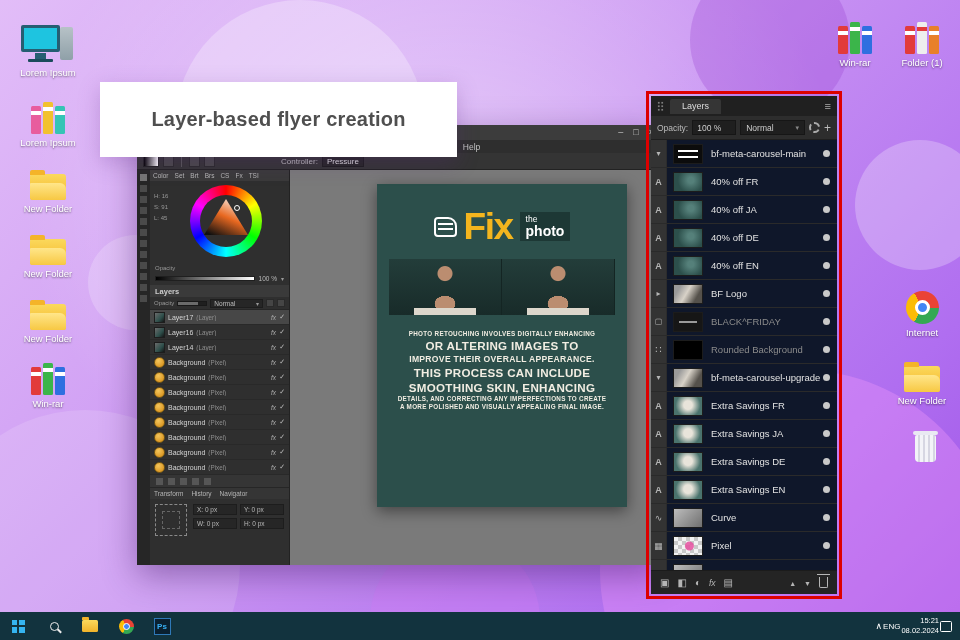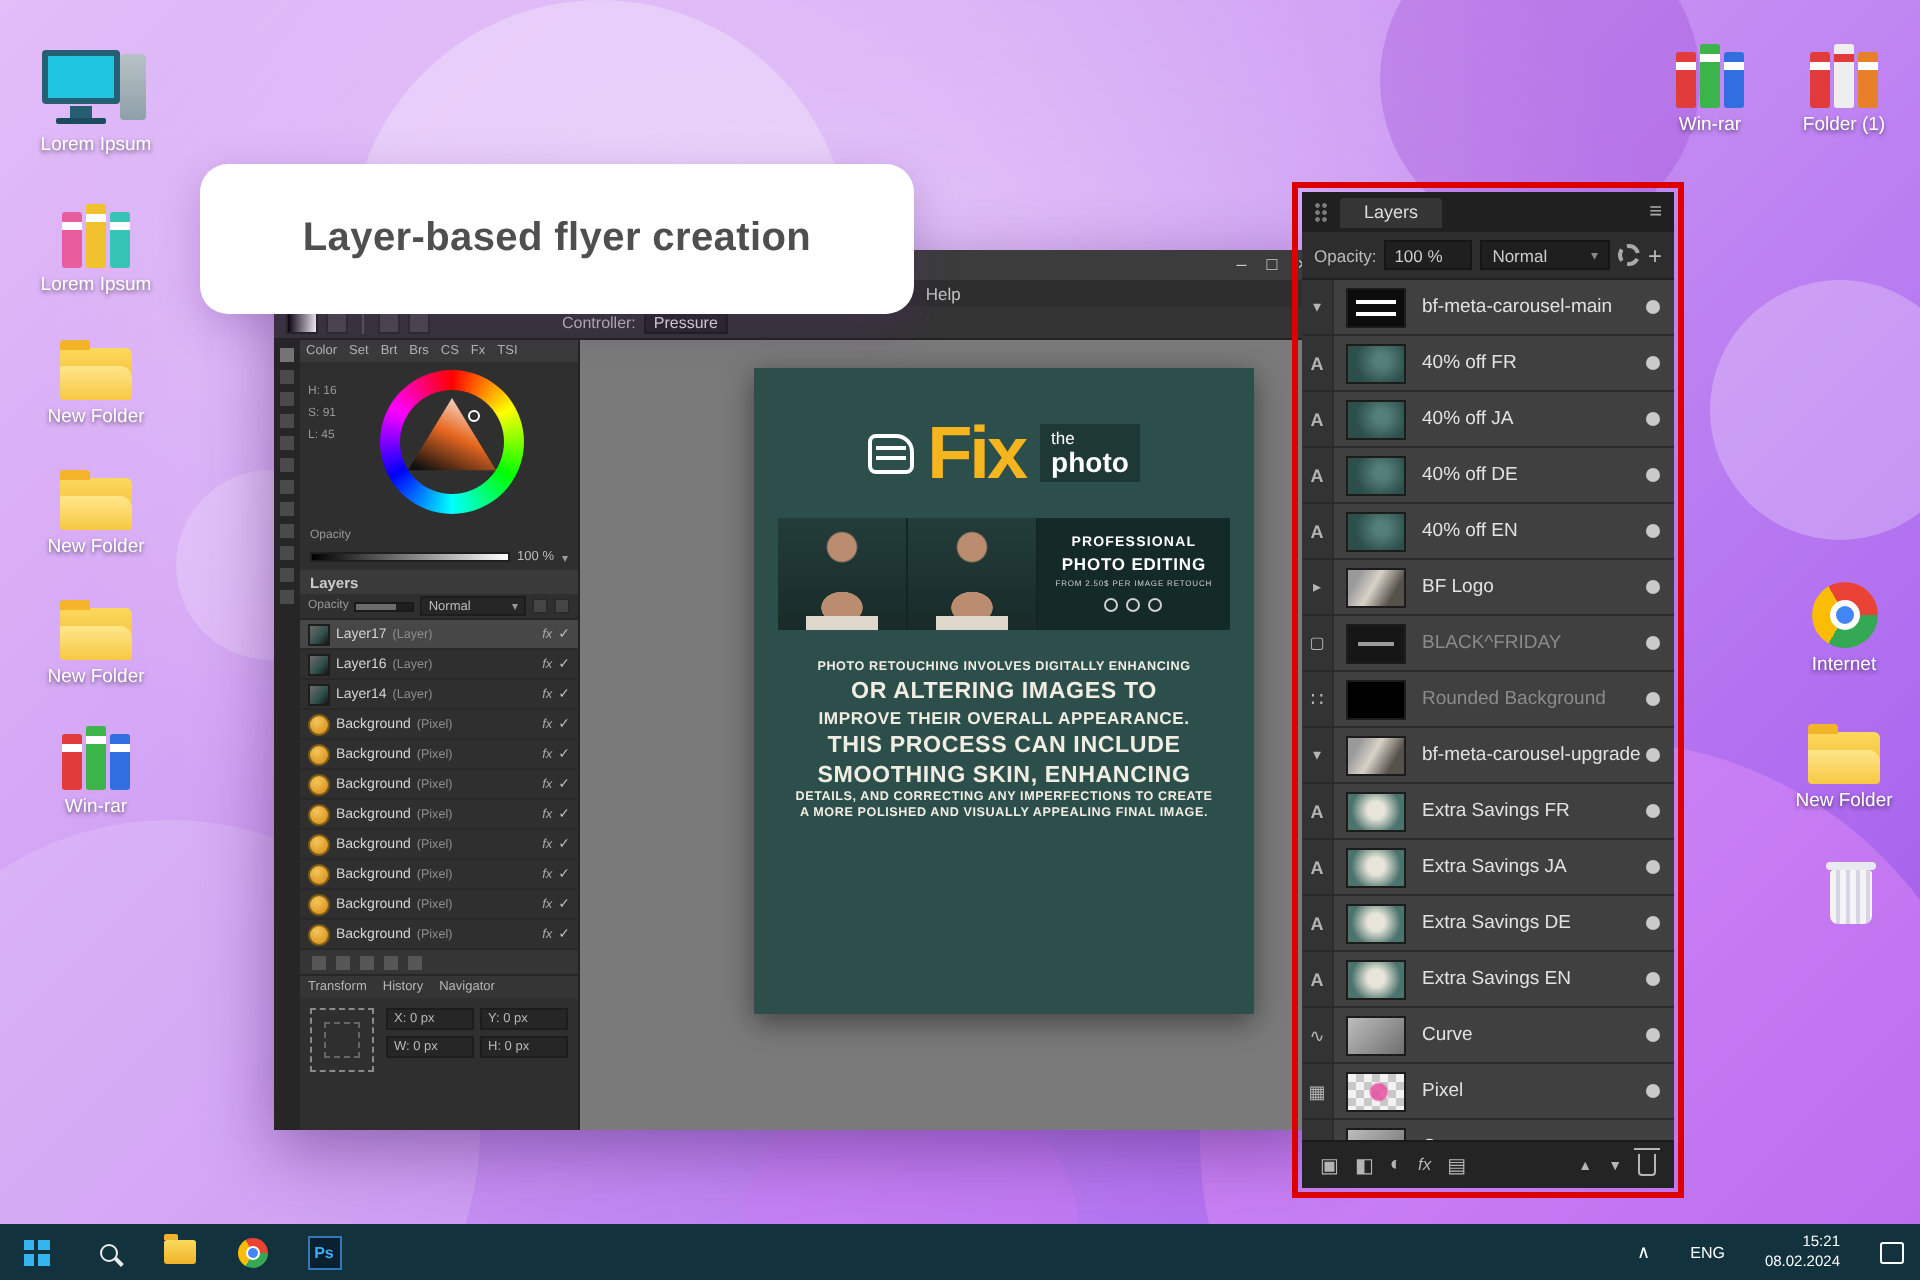--- a/index.html
+++ b/index.html
@@ -50,21 +50,21 @@
 
   .chrome{width:33px;height:33px;border-radius:50%;position:relative;
     background:conic-gradient(from -30deg,#ea4335 0 120deg,#34a853 0 240deg,#fbbc05 0 360deg)}
   .chrome::after{content:"";position:absolute;inset:9px;background:#4285f4;border-radius:50%;border:3px solid #fff}
 
   .bin{width:21px;height:27px;border-radius:2px 2px 4px 4px;position:relative;
     background:repeating-linear-gradient(90deg,#f3f3f8 0 3px,#d6d6e2 3px 5px)}
   .bin::before{content:"";position:absolute;top:-4px;left:-2px;right:-2px;height:3.5px;background:#e9e9f2;border-radius:2px}
 
   
-  .callout{position:absolute;left:100px;top:82px;width:357px;height:75px;background:#fff;border-radius:14px;
+  .callout{position:absolute;left:100px;top:82px;width:357px;height:75px;background:#fff;border-radius:0;
     display:flex;align-items:center;justify-content:center;z-index:5;box-shadow:0 6px 20px rgba(90,40,130,.25)}
   .callout span{font-size:20px;font-weight:700;color:#4f4f4f;letter-spacing:.2px}
 
   
   .appwin{position:absolute;left:137px;top:125px;width:525px;height:440px;background:#2b2b2b;z-index:3;
     box-shadow:0 10px 32px rgba(60,20,95,.45);display:flex;flex-direction:column}
   .titlebar{height:15px;background:#3c3c3c;display:flex;align-items:center;justify-content:flex-end;gap:10px;padding:0 8px;flex:none}
   .wbtn{color:#c8c8c8;font-size:9px;line-height:1;cursor:pointer}
   .wb-min::before{content:"–"}.wb-max::before{content:"□"}.wb-close::before{content:"×"}
   .menubar{height:13px;background:#2e2e2e;display:flex;align-items:center;padding-left:6px;flex:none}
@@ -168,21 +168,21 @@
   .lp-menu::before{content:"≡"}
   .lp-controls{height:24px;background:#2d2d2d;display:flex;align-items:center;gap:4px;padding:0 6px;border-bottom:1px solid #1f1f1f;flex:none}
   .lp-oplab{font-size:8.5px;color:#bbb}
   .lp-opval{background:#1f1f1f;border:1px solid #161616;color:#ccc;font-size:8.5px;padding:1.5px 4px;width:44px}
   .lp-blend{background:#1f1f1f;border:1px solid #161616;color:#ccc;font-size:8.5px;padding:1.5px 5px;flex:1;display:flex;justify-content:space-between;align-items:center;cursor:pointer}
   .lp-blend em{font-style:normal;font-size:7px;color:#888}
   .gear{width:11px;height:11px;border:2px dashed #aaa;border-radius:50%;flex:none;cursor:pointer}
   .plusbtn{color:#bbb;font-size:12px;line-height:1;cursor:pointer}
   .plusbtn::before{content:"+"}
   .lp-rows{flex:1;overflow:hidden}
-  .lrow{height:28px;display:flex;align-items:center;background:#404040;border-bottom:1px solid #2a2a2a;padding-right:7px;cursor:pointer}
+  .lrow{height:28px;display:flex;align-items:center;background:#0f172a;border-bottom:1px solid #2a2a2a;padding-right:7px;cursor:pointer}
   .lbadge{width:16px;align-self:stretch;background:#333;display:flex;align-items:center;justify-content:center;
     font-size:8px;color:#b5b5b5;border-right:1px solid #2c2c2c;flex:none}
   .bg-open::before{content:"▾"}
   .bg-closed::before{content:"▸"}
   .bg-text::before{content:"A";font-weight:700;font-size:9px}
   .bg-vector::before{content:"▢"}
   .bg-dots::before{content:"∷";font-size:10px}
   .bg-curve::before{content:"∿";font-size:9px}
   .bg-pixel::before{content:"▦";font-size:9px}
   .lthumb{width:30px;height:20px;margin:0 8px 0 6px;border:1px solid #1c1c1c;flex:none}
@@ -221,21 +221,21 @@
   .winlogo i{background:#35b4f0;display:block}
   .mag{width:9px;height:9px;border:1.8px solid #ececec;border-radius:50%;position:relative}
   .mag::after{content:"";position:absolute;width:5px;height:1.8px;background:#ececec;transform:rotate(45deg);right:-4px;bottom:-2px}
   .tfolder{width:16px;height:12px;background:linear-gradient(#fbd95c,#f0b32a);border-radius:1.5px;position:relative}
   .tfolder::before{content:"";position:absolute;top:-3px;left:0;width:7px;height:3px;background:#f0b32a;border-radius:1px 1px 0 0}
   .tchrome{width:15px;height:15px;border-radius:50%;position:relative;
     background:conic-gradient(from -30deg,#ea4335 0 120deg,#34a853 0 240deg,#fbbc05 0 360deg)}
   .tchrome::after{content:"";position:absolute;inset:4px;border-radius:50%;background:#4285f4;border:1.6px solid #fff}
   .tps{width:17px;height:17px;background:#0a2030;border:1px solid #2f79b8;color:#38b0f5;font-size:8px;font-weight:700;
     display:flex;align-items:center;justify-content:center}
-  .tb-right{margin-left:auto;display:flex;align-items:center;gap:20px;padding-right:8px;color:#fff}
+  .tb-right{margin-left:auto;display:flex;align-items:center;gap:1px;padding-right:8px;color:#fff}
   .chev{font-size:9px;cursor:pointer}
   .chev::before{content:"∧"}
   .lang{font-size:8px;cursor:pointer}
   .clock{font-size:7.5px;text-align:right;line-height:1.3;cursor:default}
   .notif{width:12px;height:11px;border:1.3px solid #fff;border-radius:1.5px;cursor:pointer}
 </style>
 </head>
 <body>
 
 <div class="desktop">
@@ -534,30 +534,20 @@
             <span class="tp">
               <span class="the">the</span>
               <span class="photo">photo</span>
             </span>
           </div>
           <div class="strip">
             <div class="photos">
               <div class="person"></div>
               <div class="person"></div>
             </div>
-            <div class="probox">
-              <span class="pro1">PROFESSIONAL</span>
-              <span class="pro2">PHOTO EDITING</span>
-              <span class="pro3">FROM 2.50$ PER IMAGE RETOUCH</span>
-              <span class="pbadges">
-                <span class="pbadge"></span>
-                  <span class="pbadge"></span>
-                  <span class="pbadge"></span>
-              </span>
-            </div>
           </div>
           <div class="body-text">
             <div class="bl sz-s">PHOTO RETOUCHING INVOLVES DIGITALLY ENHANCING</div>
             <div class="bl sz-l">OR ALTERING IMAGES TO</div>
             <div class="bl sz-m">IMPROVE THEIR OVERALL APPEARANCE.</div>
             <div class="bl sz-l">THIS PROCESS CAN INCLUDE</div>
             <div class="bl sz-l">SMOOTHING SKIN, ENHANCING</div>
             <div class="bl sz-s">DETAILS, AND CORRECTING ANY IMPERFECTIONS TO CREATE</div>
             <div class="bl sz-s">A MORE POLISHED AND VISUALLY APPEALING FINAL IMAGE.</div>
           </div>

